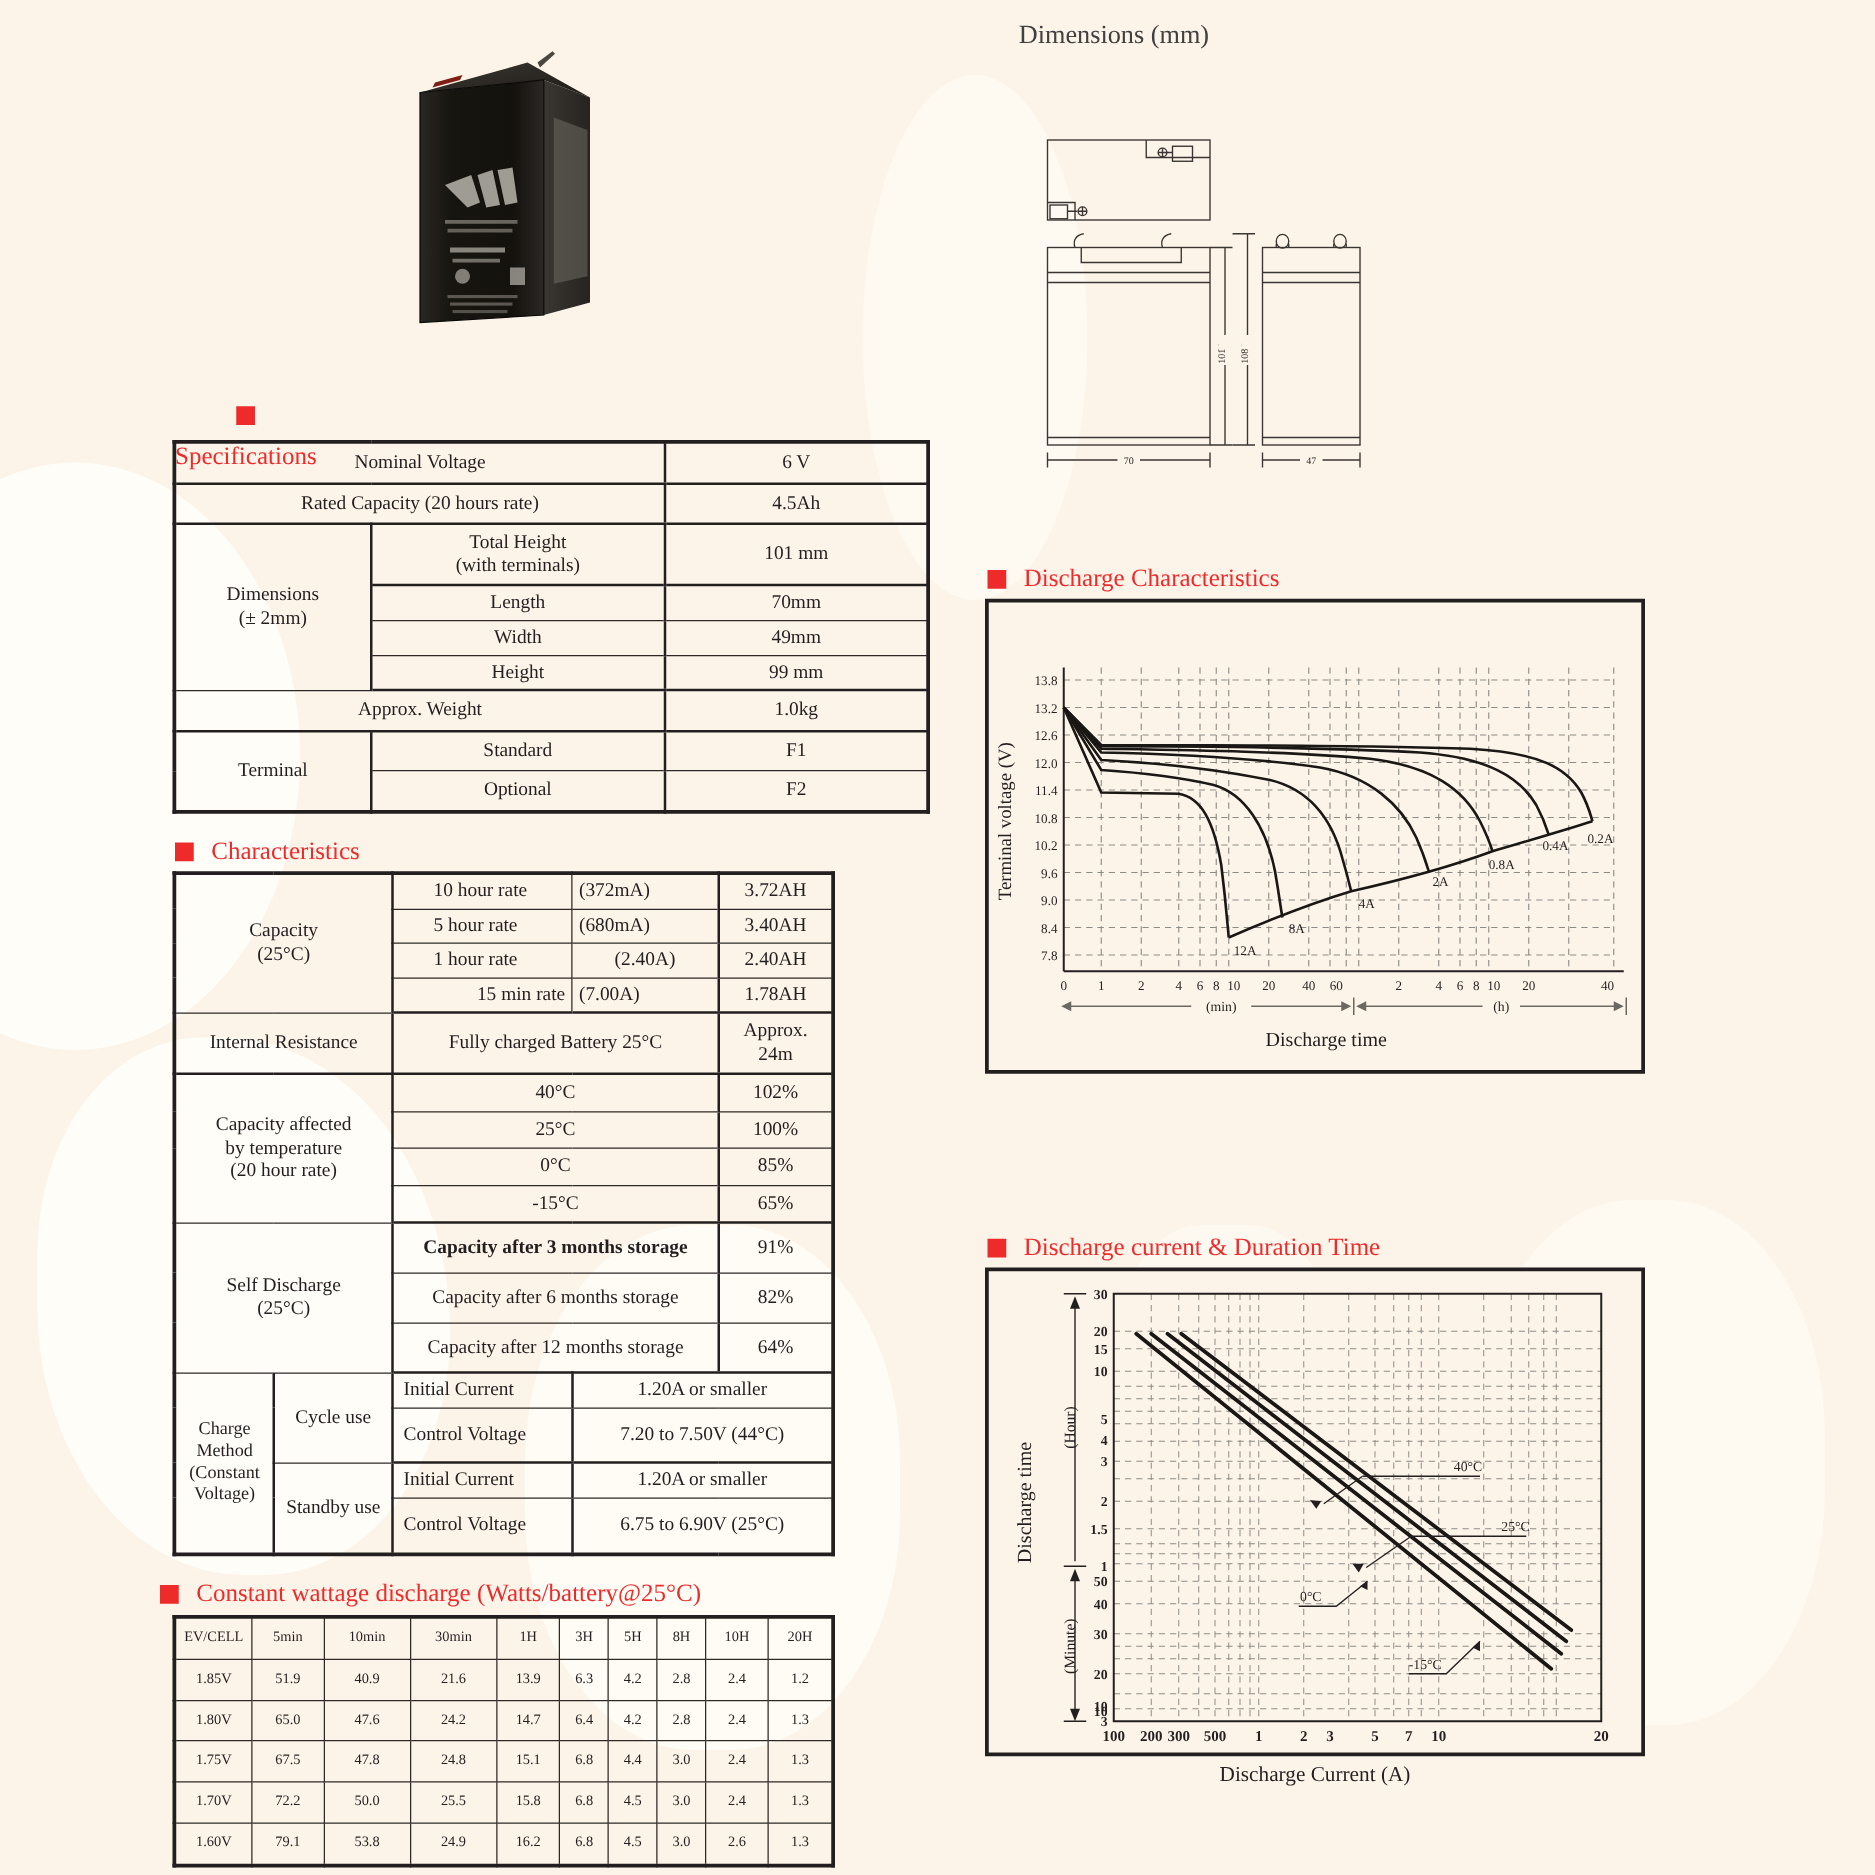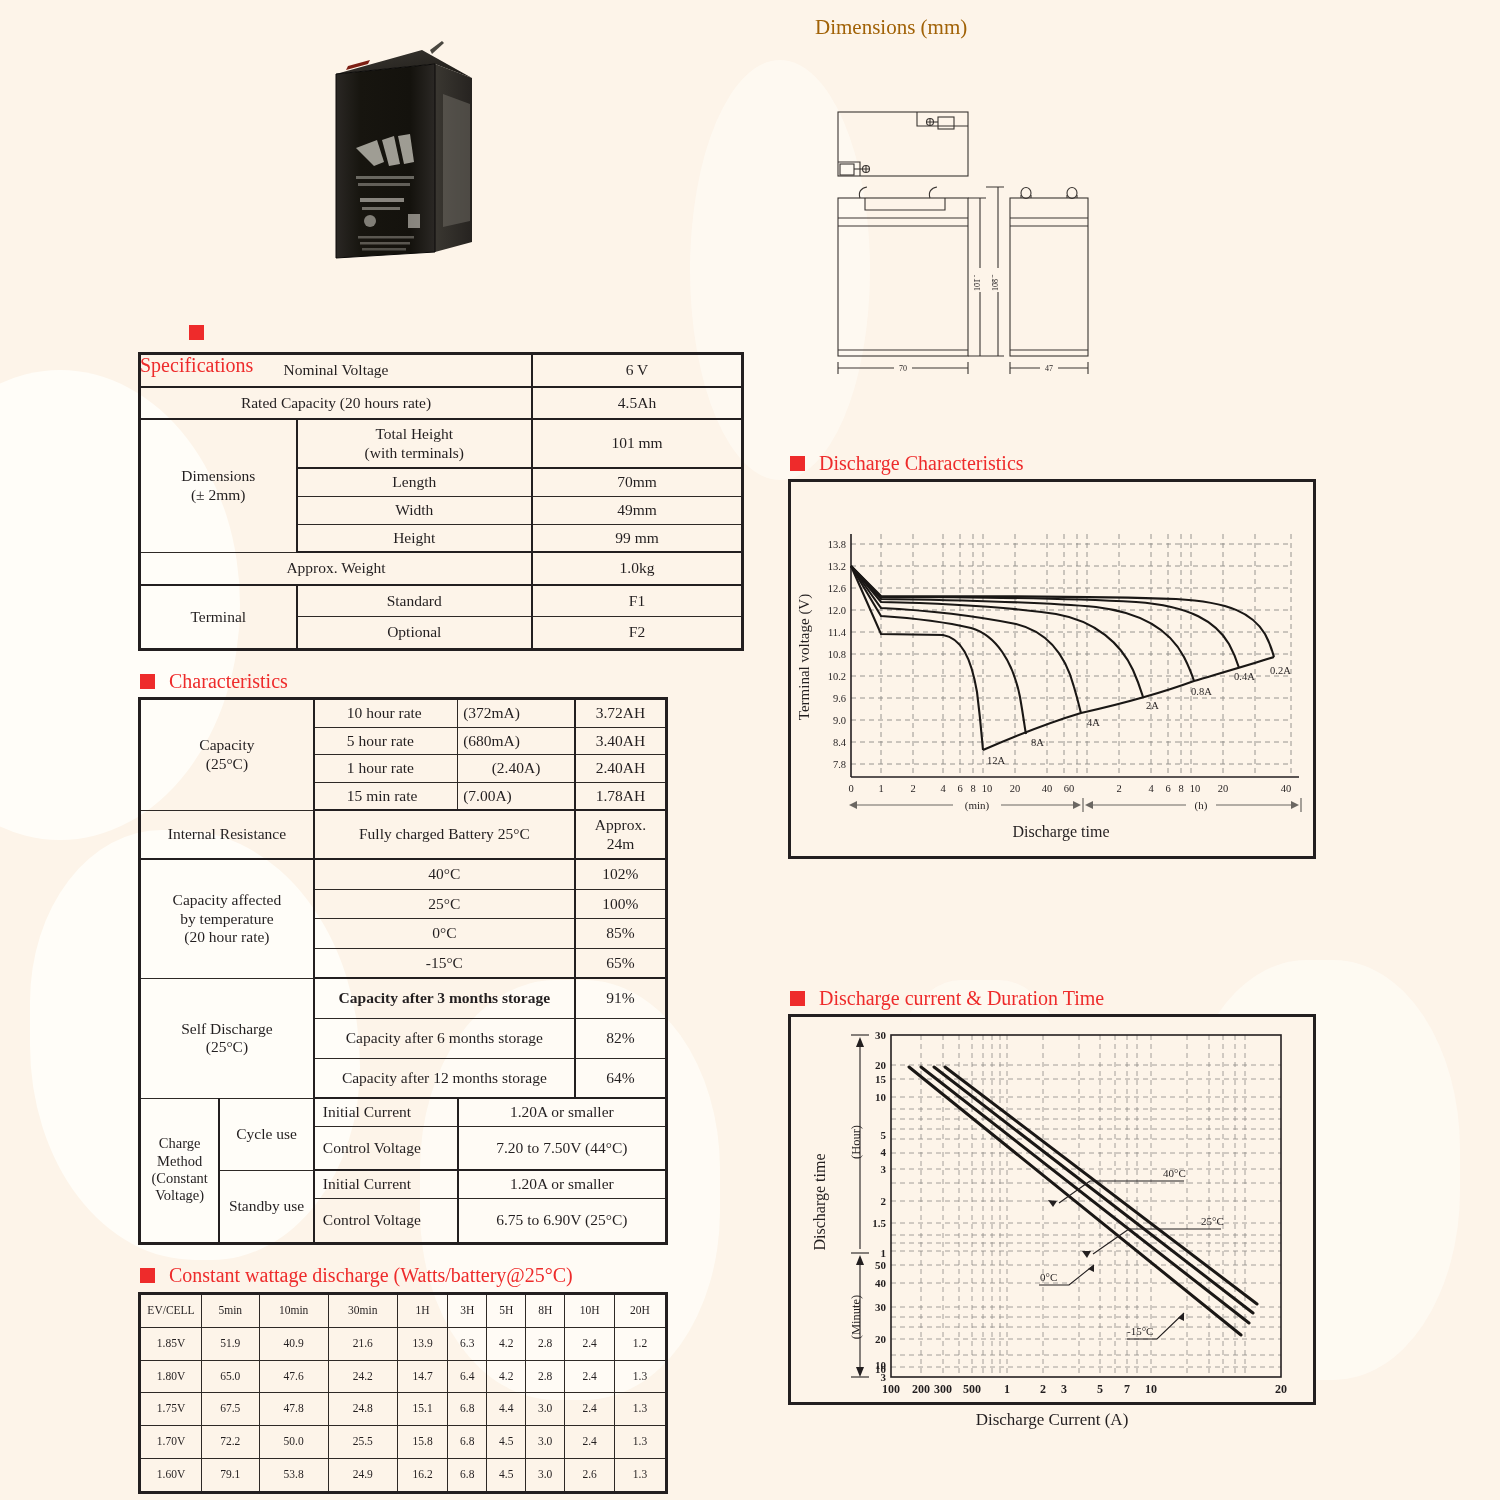--- a/index.html
+++ b/index.html
@@ -29,21 +29,21 @@
     display:flex; align-items:center; gap:14px;
     color:#ee2b2b;
     font-size:20px;
     white-space:nowrap;
   }
   .sec-head .bullet {
     width:15px; height:15px; background:#ee2b2b; display:inline-block;
   }
   .dim-title {
     position:absolute; left:815px; top:15px;
-    color:#a16207; font-size:21px;
+    color:#404040; font-size:21px;
   }
 
   
   .battery-photo { position:absolute; left:322px; top:36px; width:165px; height:230px; }
 
   
   table.spec {
     border-collapse:collapse;
     position:absolute;
     font-size:15.5px;
@@ -275,21 +275,21 @@
       <td style="text-align:left;padding-left:32px;">5 hour rate</td>
       <td style="text-align:left;">(680mA)</td>
       <td class="thickl">3.40AH</td>
     </tr>
     <tr>
       <td style="text-align:left;padding-left:32px;">1 hour rate</td>
       <td style="text-align:center;">(2.40A)</td>
       <td class="thickl">2.40AH</td>
     </tr>
     <tr>
-      <td class="thickb" style="text-align:left;padding-left:32px;">15 min rate</td>
+      <td class="thickb" style="text-align:right;padding-left:32px;">15 min rate</td>
       <td class="thickb" style="text-align:left;">(7.00A)</td>
       <td class="thickb thickl">1.78AH</td>
     </tr>
 
     <tr>
       <td colspan="2" class="thickr thickb" style="padding:14px 3px;">Internal Resistance</td>
       <td colspan="2" class="thickb" style="padding:14px 3px;">Fully charged Battery 25°C</td>
       <td class="thickb thickl">
         <div>Approx.</div>
         <div>24m</div>
@@ -355,21 +355,21 @@
       <td style="text-align:left;padding-left:8px;">Initial Current</td>
       <td colspan="2" class="thickl">1.20A or smaller</td>
     </tr>
     <tr>
       <td style="text-align:left;padding:12px 8px;">Control Voltage</td>
       <td colspan="2" class="thickl">6.75 to 6.90V (25°C)</td>
     </tr>
   </tbody>
     </table>
 
-  <div class="sec-head" style="left:140px; top:1264px;">
+  <div class="sec-head" style="left:128px; top:1264px;">
     <span class="bullet"></span>
     <span>Constant wattage discharge (Watts/battery@25°C)</span>
   </div>
 
   <table class="spec" id="tbl-watt">
     <thead>
         <tr id="watt-head">
           <td style="width: 62px;">EV/CELL</td>
           <td>5min</td>
           <td>10min</td>

